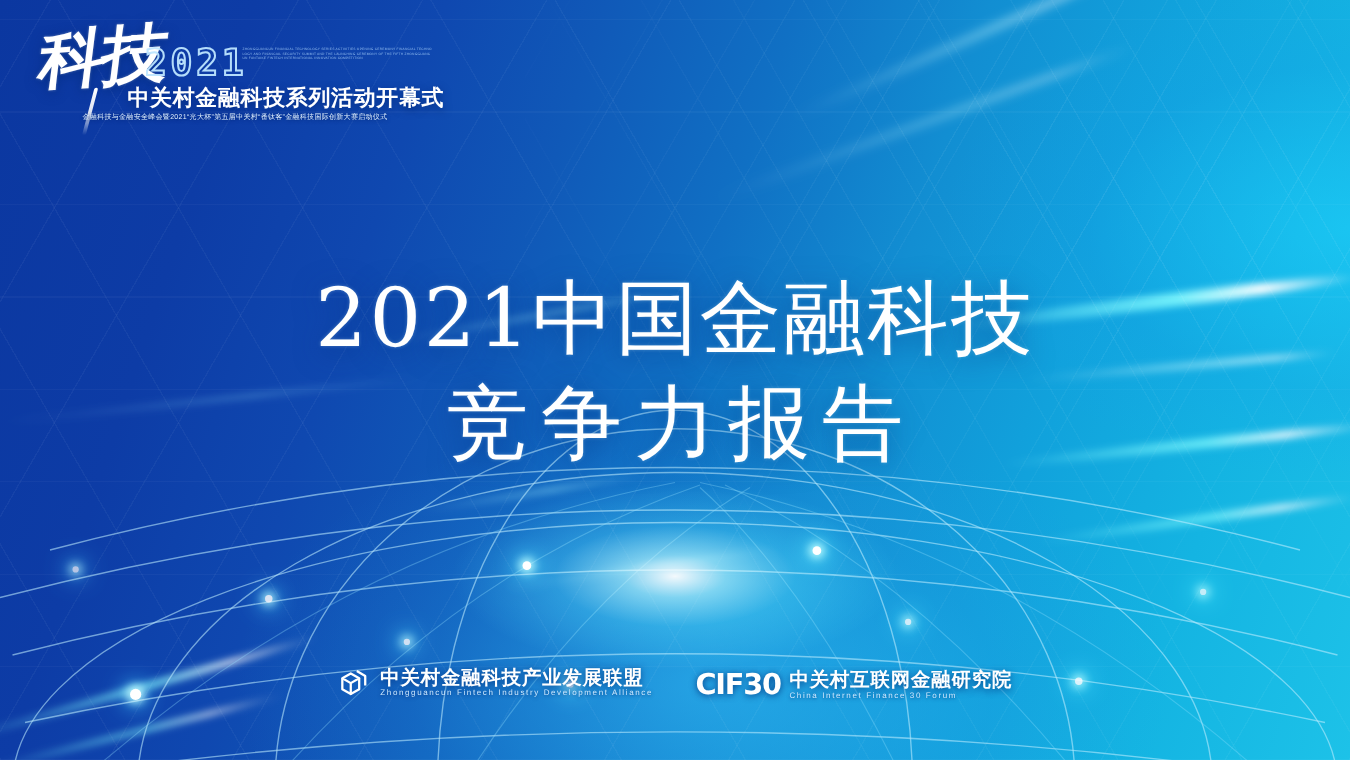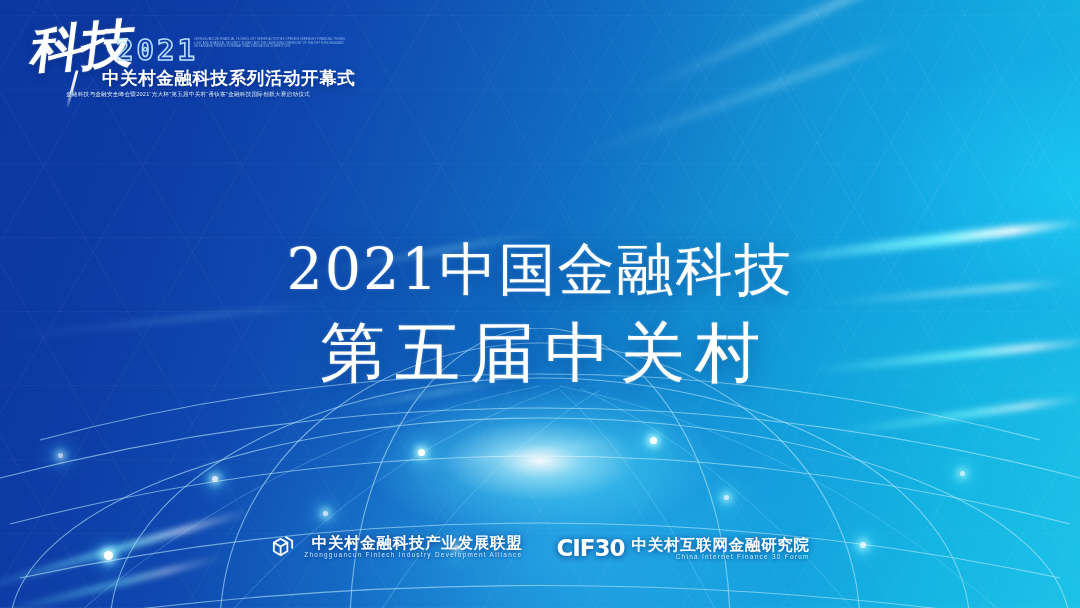--- a/index.html
+++ b/index.html
@@ -91,29 +91,29 @@
     font-size:5.6px; line-height:1; color:#e3f2ff; letter-spacing:0.25px;
     text-shadow:0 1px 3px rgba(0,35,110,0.85);
   }
 
   
   #main-title {
     position:absolute; left:0; right:0; top:214px; text-align:center;
     color:#ffffff; font-family:"DejaVu Serif","Liberation Serif",serif;
     text-shadow:0 3px 22px rgba(0,48,130,0.60), 0 0 3px rgba(200,240,255,0.35);
   }
-  #main-title .line1 { font-size:57px; line-height:84px; letter-spacing:2px;margin-top:13px; }
+  #main-title .line1 { font-size:65px; line-height:84px; letter-spacing:2px; }
   #main-title .line2 { font-size:65px; line-height:84px; letter-spacing:10px; padding-left:10px; }
 
   
   #sponsor-bar {
     position:absolute; left:0; right:0; bottom:48px;
     display:flex; justify-content:center; align-items:flex-end; gap:34px;
   }
-  .sponsor { display:flex; align-items:center; gap:7px;text-align:right; }
+  .sponsor { display:flex; align-items:center; gap:7px; }
   .sp-mark { flex:0 0 auto; display:flex; align-items:center; justify-content:center; }
   .sp-txt { display:flex; flex-direction:column; gap:1px; }
   .sp-cn {
     font-size:15.5px; line-height:1; font-weight:bold; color:#ffffff; white-space:nowrap;
     letter-spacing:0.7px; text-shadow:0 1px 6px rgba(0,45,120,0.8);
   }
   .sp-en {
     font-size:6.4px; line-height:1; color:#cfe9ff; white-space:nowrap; letter-spacing:1.3px;
     text-shadow:0 1px 3px rgba(0,45,120,0.8);
   }
@@ -189,21 +189,21 @@
       <span class="tail"></span>
     </div>
     <div class="yearmark">2021</div>
     <div class="microen">ZHONGGUANCUN FINANCIAL TECHNOLOGY SERIES ACTIVITIES OPENING CEREMONY FINANCIAL TECHNOLOGY AND FINANCIAL SECURITY SUMMIT AND THE LAUNCHING CEREMONY OF THE FIFTH ZHONGGUANCUN FANTAIKE FINTECH INTERNATIONAL INNOVATION COMPETITION</div>
     <div class="hdr-main">中关村金融科技系列活动开幕式</div>
     <div class="hdr-sub">金融科技与金融安全峰会暨2021“光大杯”第五届中关村“番钛客”金融科技国际创新大赛启动仪式</div>
   </div>
 
   <div id="main-title">
     <div class="line1">2021中国金融科技</div>
-    <div class="line2">第五届中关村</div>
+    <div class="line2">竞争力报告</div>
   </div>
 
   <div id="sponsor-bar">
 
     <div class="sponsor">
       <span class="sp-mark">
         <svg width="27" height="27" viewBox="0 0 28 28">
           <g fill="none" stroke="#ffffff" stroke-width="1.9" stroke-linejoin="round">
             <path d="M4 10 L11 6 L18 10 L11 14 Z"></path>
             <path d="M4 10 L4 19 L11 23 L11 14"></path>

